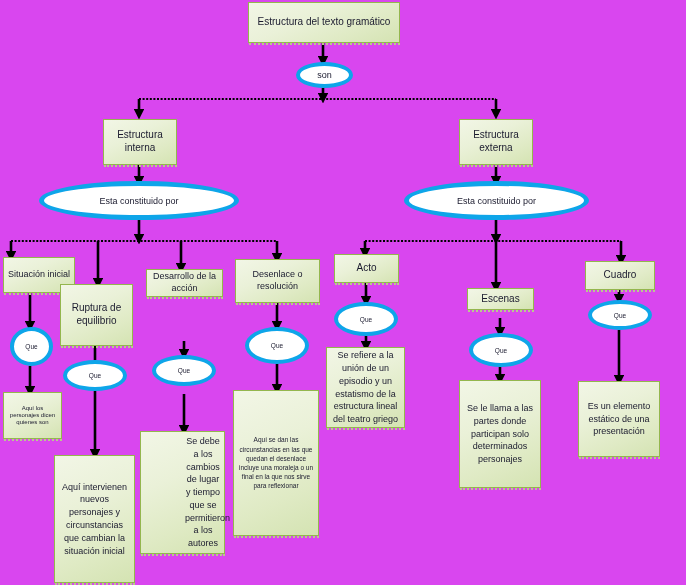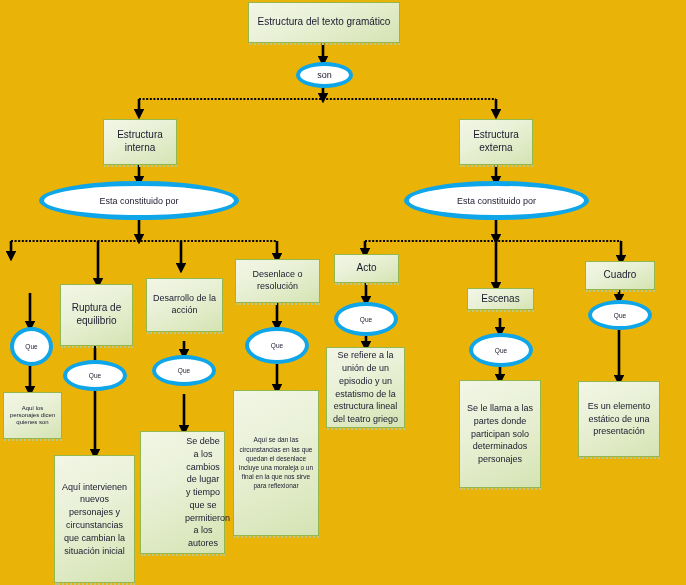--- a/index.html
+++ b/index.html
@@ -7,21 +7,21 @@
   html, body {
     margin: 0; padding: 0;
     background: #ffffff;
     font-family: "Liberation Sans", sans-serif;
   }
   #canvas {
     position: relative;
     width: 686px;
     height: 585px;
     overflow: hidden;
-    background: #eab308;
+    background: #d946ef;
   }
   #edges {
     position: absolute;
     left: 0; top: 0;
     width: 686px; height: 585px;
     pointer-events: none;
   }
 
   
   .box {
@@ -155,38 +155,41 @@
   </div>
 
   <div class="box fs-10" style="left:459px; top:119px; width:74px; height:46px;">
     <span class="txt">Estructura externa</span>
   </div>
 
   <div class="ell fs-9" style="left:404px; top:181px; width:185px; height:39px;">
     <span class="txt">Esta constituido por</span>
   </div>
 
+  <div class="box fs-9" style="left:3px; top:257px; width:72px; height:36px;">
+    <span class="txt">Situación inicial</span>
+  </div>
   <div class="ell thin fs-65" style="left:10px; top:327px; width:43px; height:39px;">
     <span class="txt">Que</span>
   </div>
   <div class="box fs-6 tight" style="left:3px; top:392px; width:59px; height:47px;">
     <span class="txt">Aquí los personajes dicen quienes son</span>
   </div>
 
   <div class="box fs-10" style="left:60px; top:284px; width:73px; height:62px;">
     <span class="txt">Ruptura de equilibrio</span>
   </div>
   <div class="ell thin fs-65" style="left:63px; top:360px; width:64px; height:31px;">
     <span class="txt">Que</span>
   </div>
   <div class="box fs-9 loose" style="left:54px; top:455px; width:81px; height:128px;">
     <span class="txt">Aquí intervienen nuevos personajes y circunstancias que cambian la situación inicial</span>
   </div>
 
-  <div class="box fs-9" style="left:146px; top:278px; width:77px; height:54px;">
+  <div class="box fs-9" style="left:146px; top:269px; width:77px; height:28px;">
     <span class="txt">Desarrollo de la acción</span>
   </div>
   <div class="ell thin fs-65" style="left:152px; top:355px; width:64px; height:31px;">
     <span class="txt">Que</span>
   </div>
   <div class="box fs-9 loose" style="left:140px; top:431px; width:85px; height:123px;padding-left:44px;">
     <span class="txt">Se debe a los cambios de lugar y tiempo que se permitieron a los autores</span>
   </div>
 
   <div class="box fs-9" style="left:235px; top:259px; width:85px; height:44px;">

